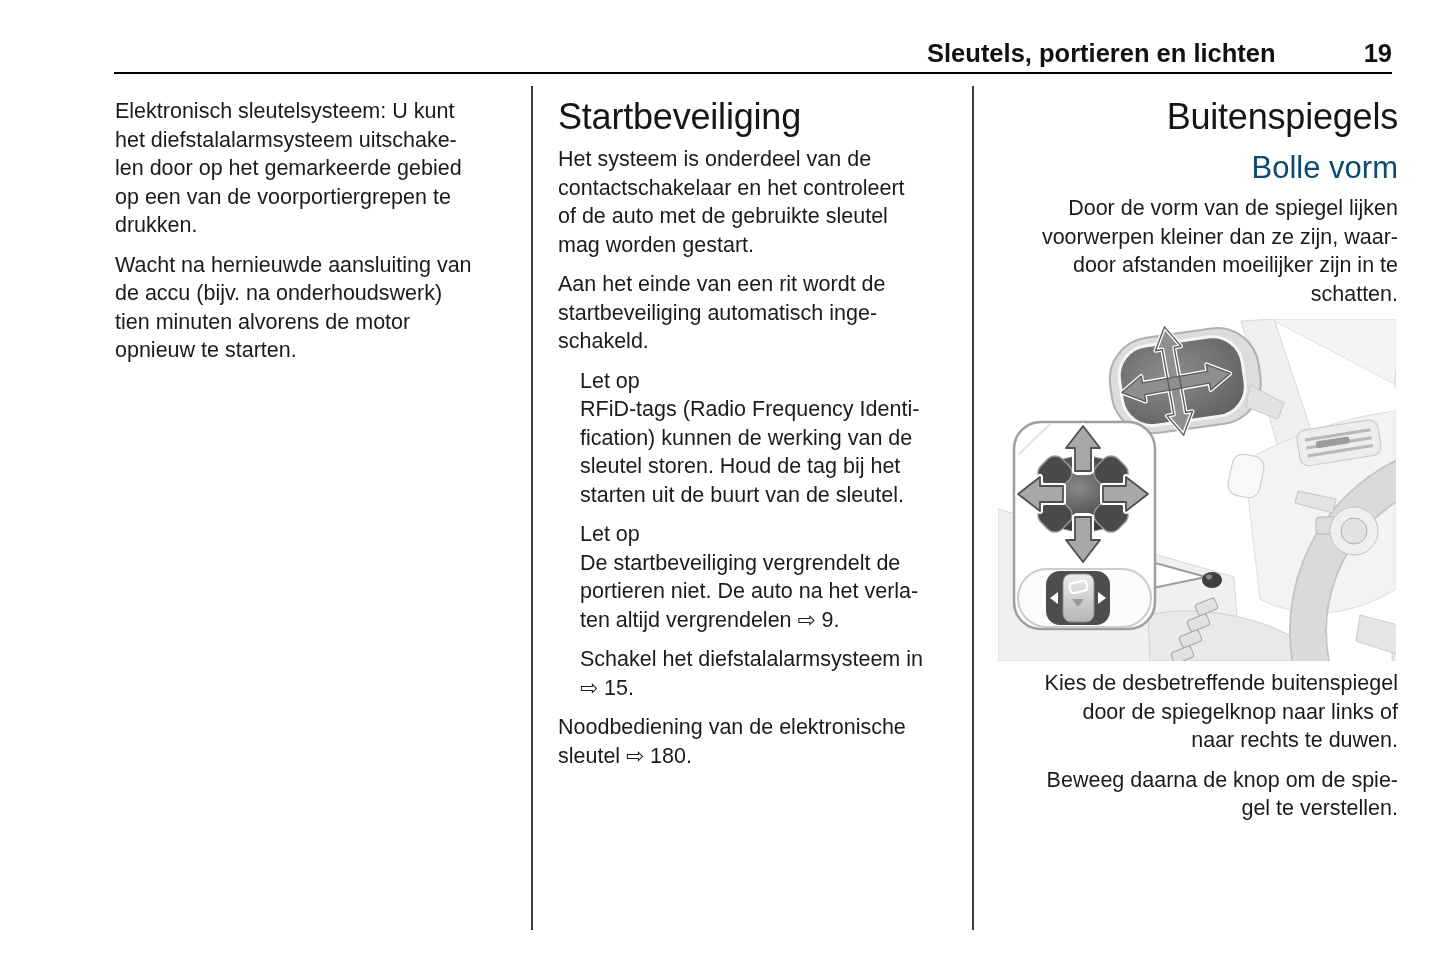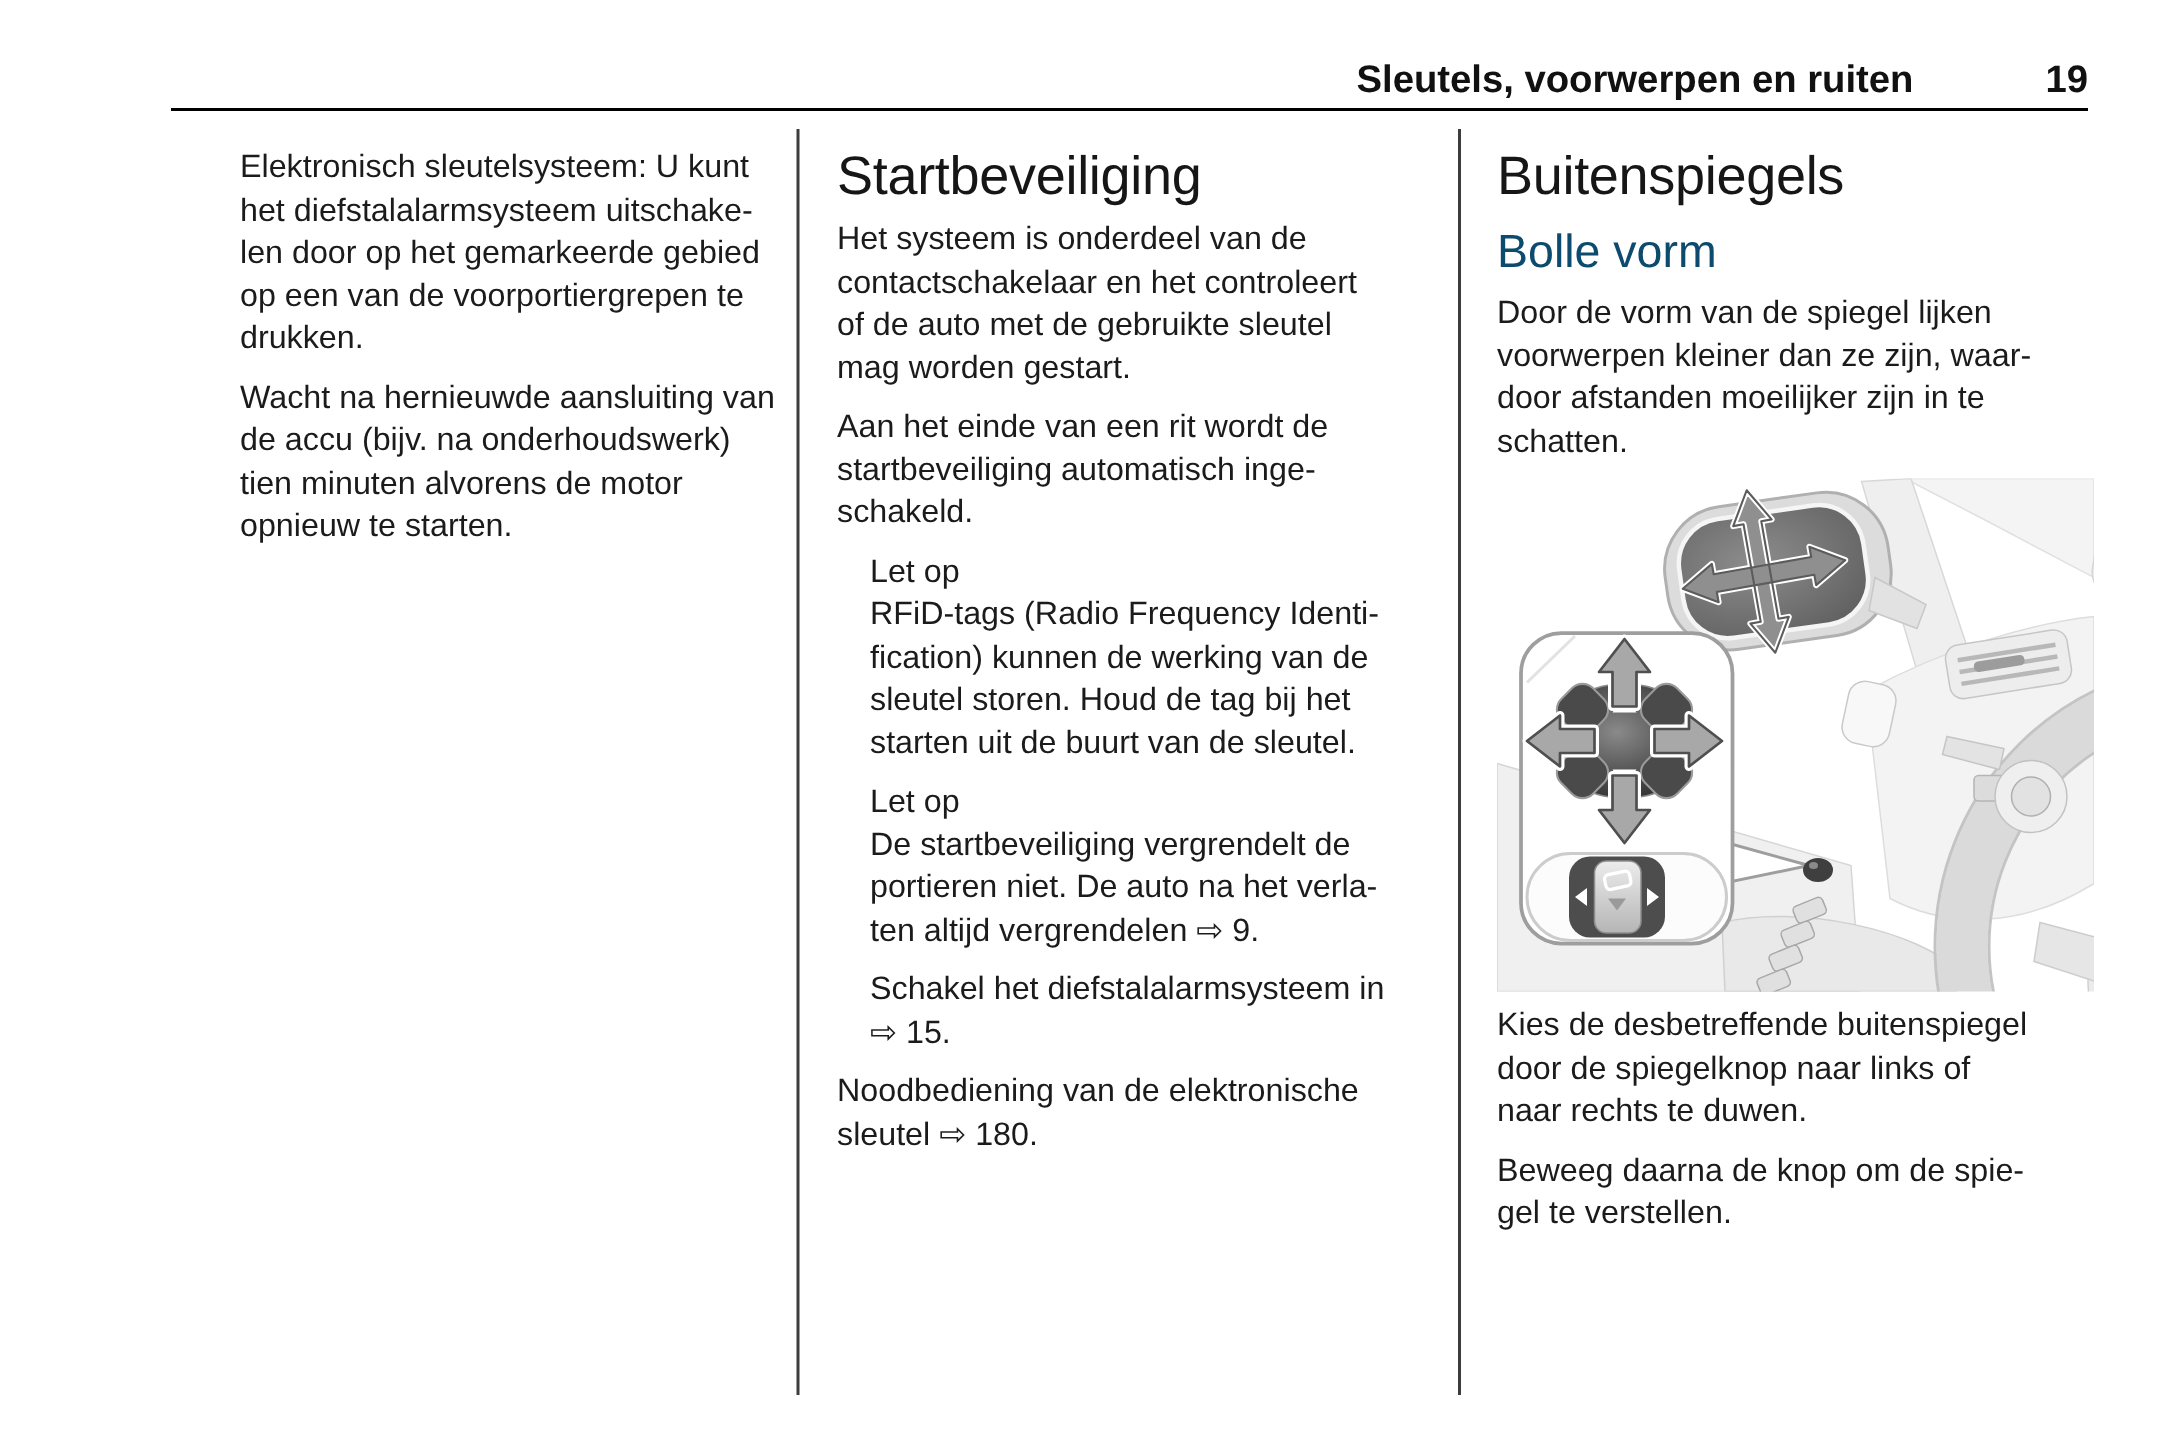--- a/index.html
+++ b/index.html
@@ -19,44 +19,44 @@
   }
   .hdr .pageno{margin-left:88px;}
 
   
   .sep{position:absolute;top:86px;width:2px;height:844px;background:#3c3c3c;}
   .sep1{left:531px;}
   .sep2{left:972px;}
 
   
   .col{position:absolute;top:97px;font-size:21.5px;line-height:28.5px;color:#1b1b1b;}
-  .col1{left:115px;width:408px;margin-left:45px;}
+  .col1{left:115px;width:408px;}
   .col2{left:558px;width:406px;}
-  .col3{left:998px;width:400px;}
+  .col3{left:998px;width:400px;text-align:right;}
 
   .col p{margin:0 0 11px;white-space:pre-line;}
   h1.sect{font-size:36px;line-height:40px;font-weight:normal;margin:0 0 8px;letter-spacing:-0.2px;color:#161616;}
   h2.sub{font-size:31px;line-height:33px;font-weight:normal;margin:14px 0 10px;color:#0c4a6e;}
   h2.sub.later{margin-top:22px;}
 
   .note{padding-left:22px;margin:0 0 11px;}
   .note .lbl{display:block;}
   .note .txt{display:block;white-space:pre-line;}
   p.indented{padding-left:22px;}
 
   .figure{margin:6px 0 8px;width:398px;height:342px;}
   .figure svg{display:block;}
 </style>
 </head>
 <body>
 
 <div class="page">
 
   <header class="hdr">
-    <span>Sleutels, voorwerpen en ruiten</span>
+    <span>Sleutels, portieren en lichten</span>
     <span class="pageno">19</span>
   </header>
 
   <div class="sep sep1"></div>
   <div class="sep sep2"></div>
 
   <section class="col col1">
     <p>Elektronisch sleutelsysteem: U kunt
 het diefstalalarmsysteem uitschake-
 len door op het gemarkeerde gebied

